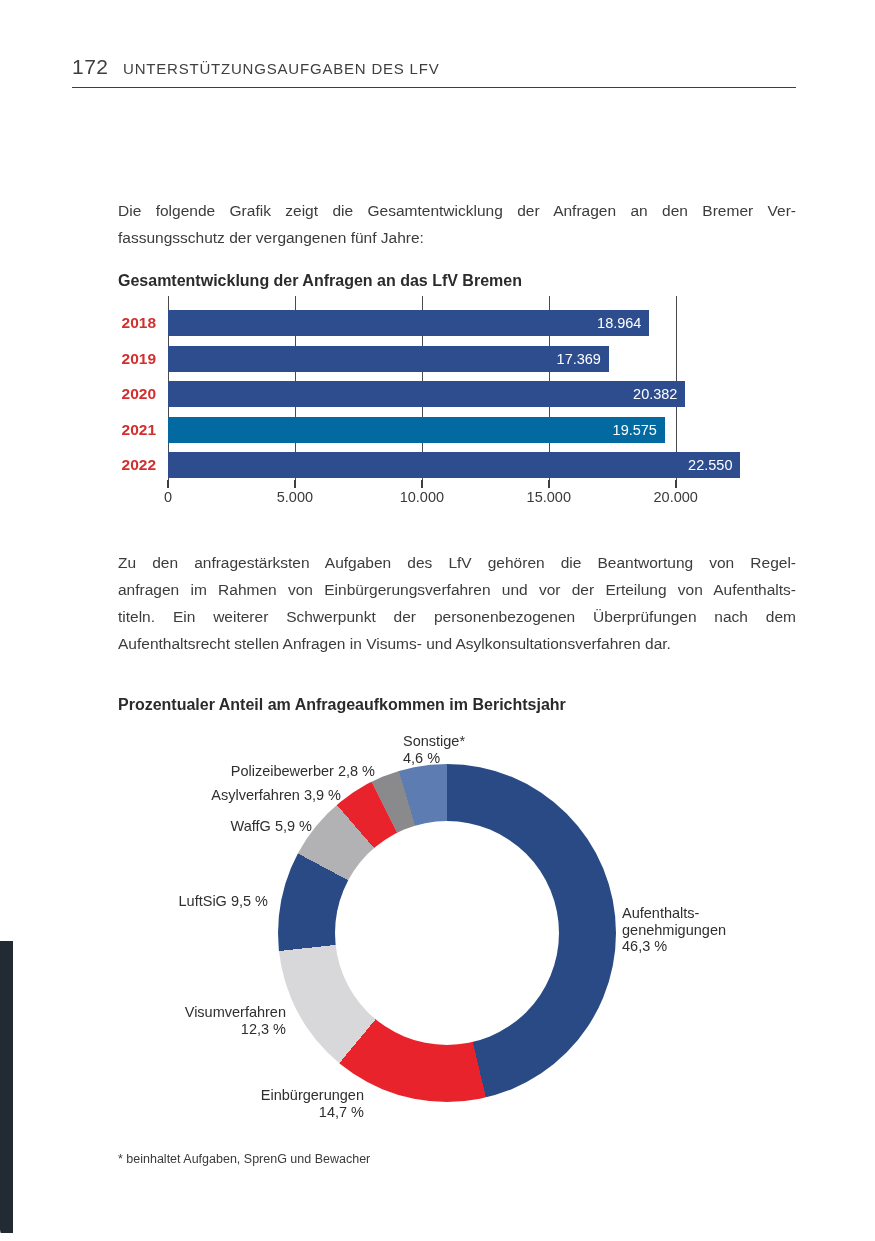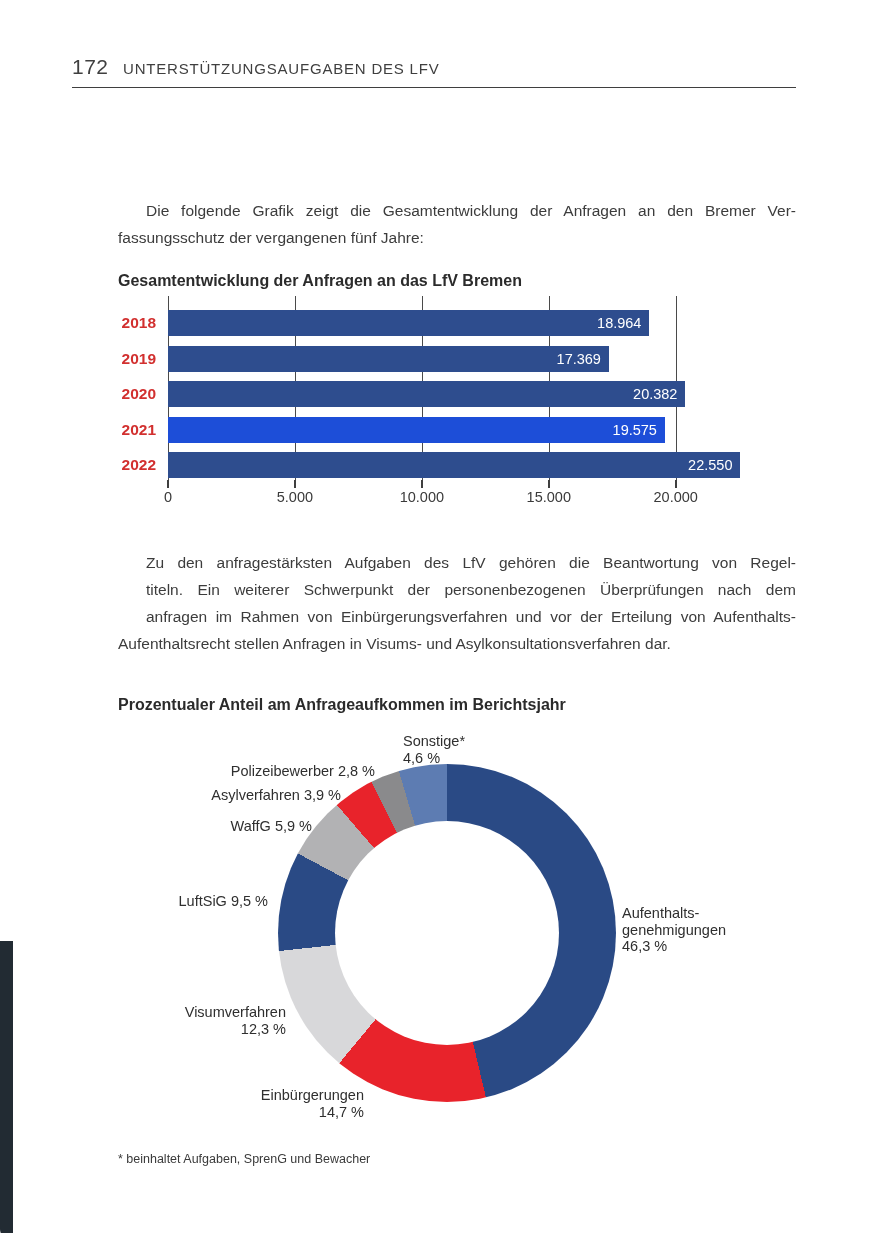--- a/index.html
+++ b/index.html
@@ -11,21 +11,21 @@
   .pagenum{font-size:21px;letter-spacing:.5px;}
   .htitle{font-size:15px;letter-spacing:.8px;margin-left:10px;}
   .header-rule{position:absolute;left:72px;top:87px;width:724px;border-top:1.6px solid #3f3f3f;}
 
   
   .sec-heading{position:absolute;left:118px;top:143px;font-weight:bold;font-size:19.5px;color:#2d2d2d;}
   .sec-num{margin-right:22px;}
 
   
   .para{position:absolute;left:118px;width:678px;font-size:15.5px;line-height:27px;color:#3c3c3c;}
-  .para .jline{text-align:justify;text-align-last:justify;margin-left:28px;}
+  .para .jline{text-align:justify;text-align-last:justify;}
   .intro{top:197px;}
   .bodypar{top:549px;}
 
   
   .chart-title{position:absolute;left:118px;font-weight:bold;font-size:16px;color:#2b2b2b;}
   .bar-title{top:272px;}
   .pie-title{top:696px;}
 
   
   .bar-chart{position:absolute;left:118px;top:296px;width:630px;height:215px;}
@@ -99,21 +99,21 @@
           </div>
         </div>
         <div class="bar-row" style="top: 85.2px;">
           <div class="year-label" style="color: rgb(210, 48, 47);">2020</div>
           <div class="bar-fill" style="width: 89.9868%; background: rgb(46, 77, 142);">
             <div class="bar-value" style="color: rgb(255, 255, 255);">20.382</div>
           </div>
         </div>
         <div class="bar-row" style="top: 120.8px;">
           <div class="year-label" style="color: rgb(210, 48, 47);">2021</div>
-          <div class="bar-fill" style="width: 86.4238%; background: #1d4ed8; text-align: center;">
+          <div class="bar-fill" style="width: 86.4238%; background: #0369a1; text-align: center;">
             <div class="bar-value" style="color: rgb(255, 255, 255);">19.575</div>
           </div>
         </div>
         <div class="bar-row" style="top: 156.4px;">
           <div class="year-label" style="color: rgb(210, 48, 47);">2022</div>
           <div class="bar-fill" style="width: 99.5585%; background: rgb(46, 77, 142);">
             <div class="bar-value" style="color: rgb(255, 255, 255);">22.550</div>
           </div>
         </div>
       </div>
@@ -126,22 +126,22 @@
         <div class="tick-label" style="left: 44.1501%;">10.000</div>
         <div class="tick" style="left: 66.2252%;"></div>
         <div class="tick-label" style="left: 66.2252%;">15.000</div>
         <div class="tick" style="left: 88.3002%;"></div>
         <div class="tick-label" style="left: 88.3002%;">20.000</div>
       </div>
   </div>
 
   <div class="para bodypar">
     <div class="jline">Zu den anfragestärksten Aufgaben des LfV gehören die Beantwortung von Regel-</div>
+    <div class="jline">anfragen im Rahmen von Einbürgerungsverfahren und vor der Erteilung von Aufenthalts-</div>
     <div class="jline">titeln. Ein weiterer Schwerpunkt der personenbezogenen Überprüfungen nach dem</div>
-    <div class="jline">anfragen im Rahmen von Einbürgerungsverfahren und vor der Erteilung von Aufenthalts-</div>
     <div>Aufenthaltsrecht stellen Anfragen in Visums- und Asylkonsultationsverfahren dar.</div>
   </div>
 
   <div class="chart-title pie-title">Prozentualer Anteil am Anfrageaufkommen im Berichtsjahr</div>
   <div class="donut" style="background: conic-gradient(rgb(42, 74, 133) 0deg, rgb(42, 74, 133) 166.68deg, rgb(232, 35, 43) 166.68deg, rgb(232, 35, 43) 219.6deg, rgb(216, 216, 218) 219.6deg, rgb(216, 216, 218) 263.88deg, rgb(42, 74, 133) 263.88deg, rgb(42, 74, 133) 298.08deg, rgb(178, 178, 180) 298.08deg, rgb(178, 178, 180) 319.32deg, rgb(232, 35, 43) 319.32deg, rgb(232, 35, 43) 333.36deg, rgb(138, 138, 140) 333.36deg, rgb(138, 138, 140) 343.44deg, rgb(93, 124, 178) 343.44deg, rgb(93, 124, 178) 360deg);">
     <div class="donut-hole"></div>
   </div>
 
   <div class="plabel pl-sonstige">
     <div>Sonstige*</div>

